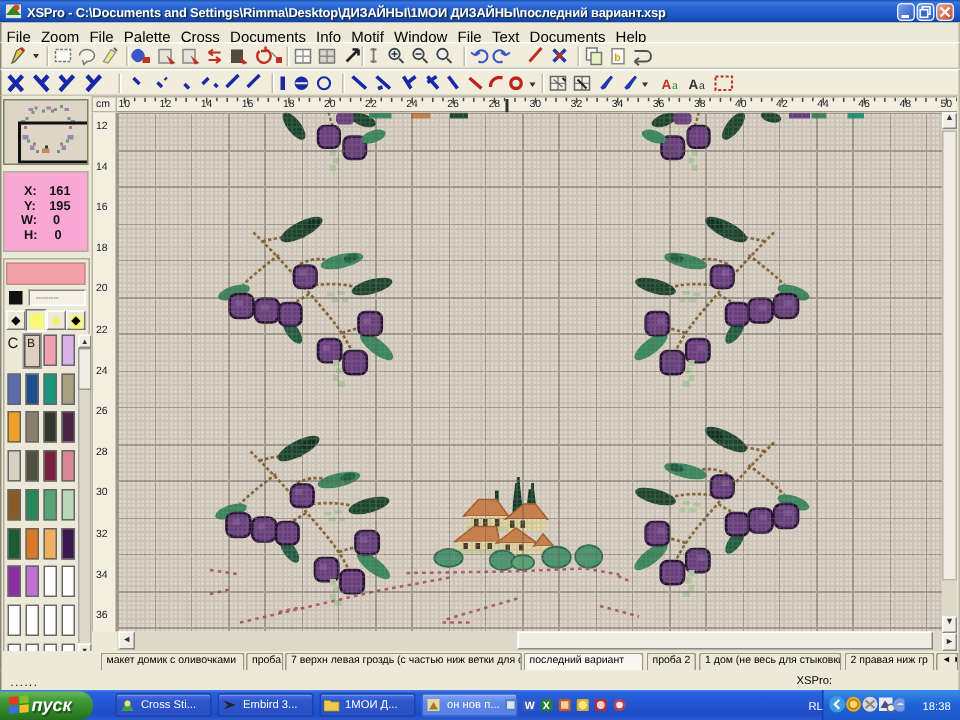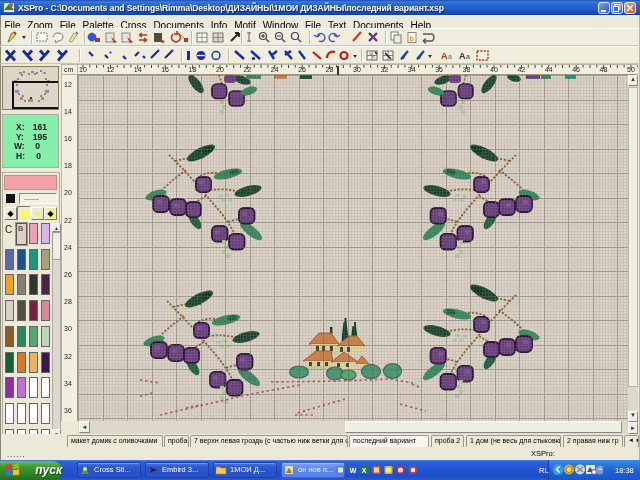--- a/index.html
+++ b/index.html
@@ -23,21 +23,21 @@
 #menubar span { display:inline-block; font-size:10px; color:#000; padding:2.5px 3.4px 0 3.4px; }
 
 
 .toolbar { left:0; top:28px; width:640px; height:18px; background:#f0eddc; border-left:1px solid #8a8775; border-right:1px solid #b8b5a2; border-top:1px solid #fff; border-bottom:1px solid #c8c5b2; }
 #toolbar2 { top:46px; height:18px; }
 .tsep { position:absolute; top:2px; width:2px; height:13px; border-left:1px solid #c0bdaa; border-right:1px solid #fff; }
 
 
 #mainbg { left:0; top:64px; width:640px; height:396px; background:#ece9d8; border-left:1px solid #8a8775; border-right:1px solid #b8b5a2; }
 #previewpanel { left:2px; top:66px; width:57px; height:44px; background:#dfd5c6; border:1px solid #808060; }
-#infopanel { left:2px; top:114px; width:57px; height:54px; background:#86efac; border:1px solid #b0ad9a; font-size:8.5px; font-weight:bold; color:#111; line-height:9.6px; padding:8px 0 0 13px; }
+#infopanel { left:2px; top:114px; width:57px; height:54px; background:#f9a8d4; border:1px solid #b0ad9a; font-size:8.5px; font-weight:bold; color:#111; line-height:9.6px; padding:8px 0 0 13px; }
 #palettepanel { left:2px; top:172px; width:58px; height:271px; background:#ece9d8; border:1px solid #b0ad9a; }
 #pinkbar { left:4px; top:175px; width:53px; height:15px; background:#f4a2aa; border:1px solid #c88890; }
 
 
 #corner { left:61px; top:64px; width:17px; height:11px; background:#f2efe0; border:1px solid #b8b5a2; font-size:7px; color:#222; line-height:10px; padding-left:2px; }
 #hruler { left:78px; top:64px; width:560px; height:11px; background:#f2efe0; border-top:1px solid #b8b5a2; border-bottom:1px solid #9a9782; }
 #vruler { left:61px; top:75px; width:17px; height:346px; background:#f2efe0; border-left:1px solid #b8b5a2; border-right:1px solid #9a9782; }
 .hrnum { position:absolute; top:1px; font-size:7px; color:#222; }
 .vrnum { position:absolute; left:2px; font-size:7px; color:#222; }
 
@@ -54,21 +54,21 @@
 .tabactive { background:#f8f6ee; font-weight:normal; }
 
 
 #statusbar { left:0; top:447px; width:640px; height:13px; background:#ece9d8; border-left:1px solid #8a8775; border-right:1px solid #b8b5a2; font-size:7.5px; }
 
 
 #taskbar { left:0; top:460px; width:640px; height:20px;
   background:linear-gradient(to bottom,#4a82ef 0%,#2a61dd 8%,#2456d2 45%,#1e4cc4 80%,#2a5ad0 100%); }
 #startbtn { left:0; top:461px; width:62px; height:19px; border-radius:0 9px 9px 0;
   background:linear-gradient(to bottom,#6cba5c 0%,#3f9a38 30%,#2f8427 70%,#256f1e 100%);
-  color:#fff; font-weight:bold; font-style:italic; font-size:12px; padding:1.5px 0 0 21px; text-shadow:1px 1px 1px #1a4a12;text-align:right; }
+  color:#fff; font-weight:bold; font-style:italic; font-size:12px; padding:1.5px 0 0 21px; text-shadow:1px 1px 1px #1a4a12; }
 .taskbtn { position:absolute; top:462px; height:16px; width:64px; background:linear-gradient(to bottom,#4a74e4 0%,#2e57cd 30%,#2950c4 100%); border:1px solid #1e42a8; border-radius:2px; color:#fff; font-size:7.5px; padding:2px 0 0 16px; white-space:nowrap; overflow:hidden; box-shadow:inset 0 1px 0 rgba(255,255,255,0.25); }
 #tray { left:548px; top:460px; width:92px; height:20px; background:linear-gradient(to bottom,#3a8ae8,#1f63d6 50%,#1a56c8); border-left:1px solid #1244a8; color:#fff; font-size:7.5px; }
 </style>
 </head>
 <body>
 
 <div class="abs" id="titlebar"></div>
 <svg class="abs" id="titleicon" viewBox="0 0 12 11">
     <rect x="0" y="0" width="12" height="11" fill="#2a66d2"></rect>
     <rect x="1" y="1" width="10" height="9" fill="#e8e4d4"></rect>

